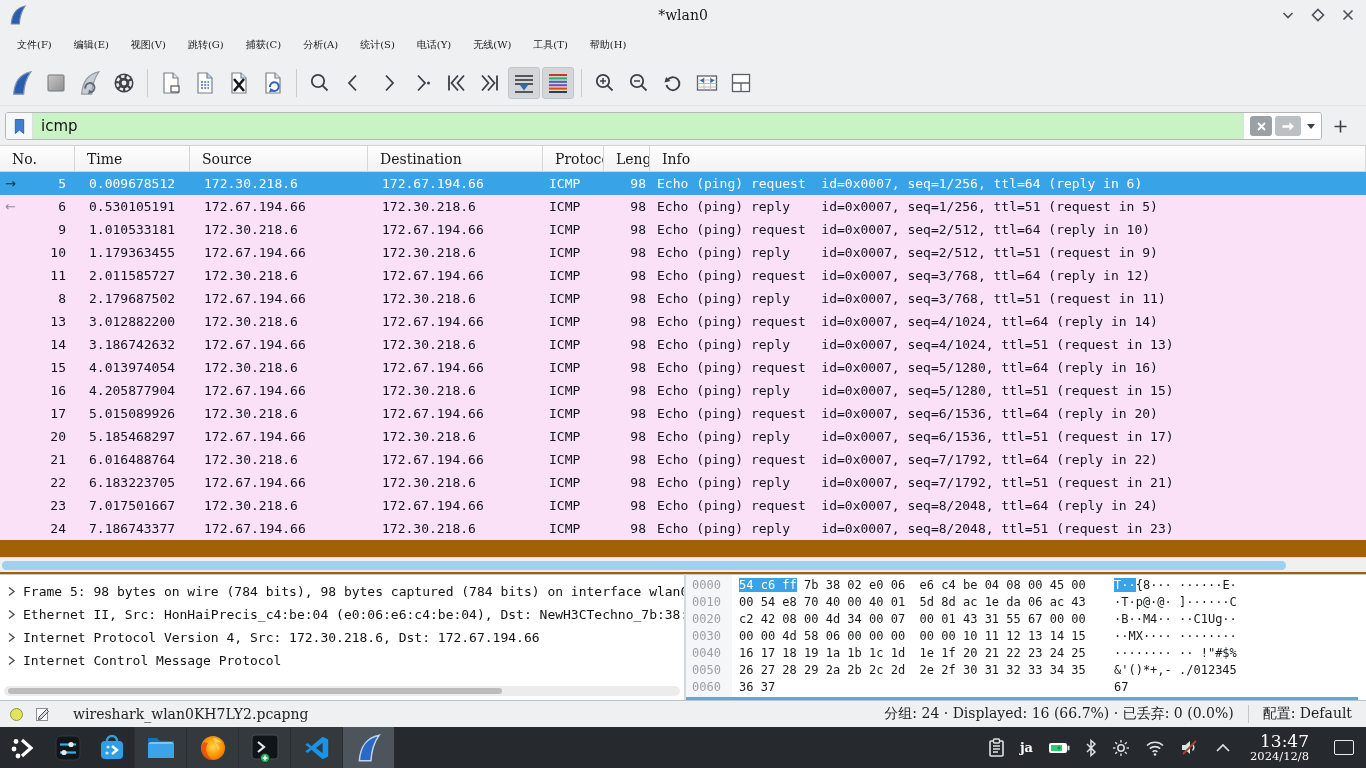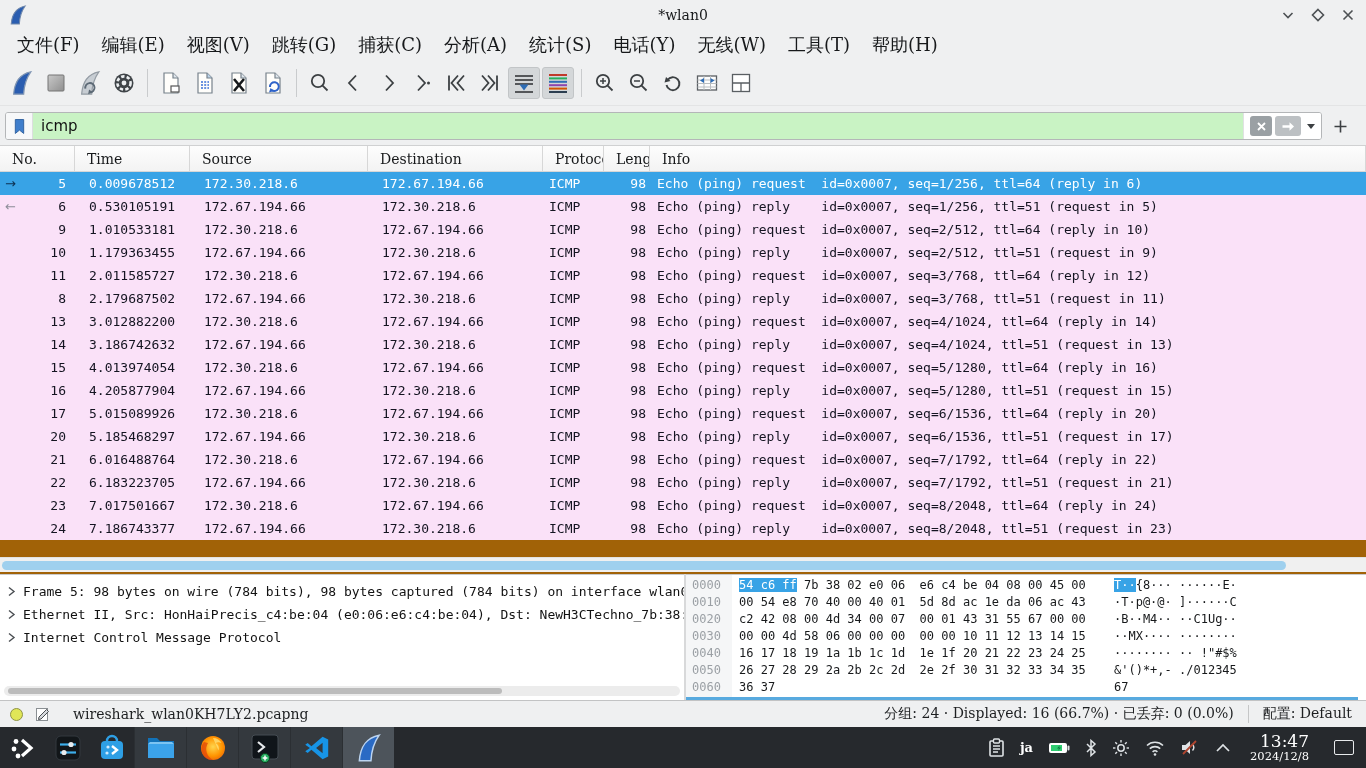--- a/index.html
+++ b/index.html
@@ -9,21 +9,21 @@
 
   
   .titlebar{position:absolute;left:0;top:0;width:100%;height:30px;background:#eff0f1;display:flex;align-items:center;}
   .titlebar .appicon{margin-left:9px;}
   .titlebar .title{position:absolute;left:0;right:0;text-align:center;font-size:14px;color:#17191b;}
   .winbtns{position:absolute;right:8px;top:0;height:30px;display:flex;align-items:center;gap:10px;}
   .winbtn{width:20px;height:20px;display:flex;align-items:center;justify-content:center;}
 
   
   .menubar{position:absolute;left:0;top:30px;width:100%;height:30px;background:#eff0f1;display:flex;align-items:center;padding-left:6px;box-sizing:border-box;}
-  .menu-item{padding:0 11px;font-size:18px;color:#17191b;line-height:30px;}
+  .menu-item{padding:0 11px;font-size:10px;color:#17191b;line-height:30px;}
 
   
   .toolbar{position:absolute;left:0;top:60px;width:100%;height:46px;background:#eff0f1;display:flex;align-items:center;padding-left:5px;box-sizing:border-box;border-bottom:1px solid #e3e4e5;}
   .tbtn{width:32px;height:32px;display:flex;align-items:center;justify-content:center;border-radius:3px;margin:0 1px;}
   .tbtn.pressed{background:#d4d7d9;border:1px solid #c2c5c7;box-sizing:border-box;}
   .tsep{width:1px;height:28px;background:#c9cbcd;margin:0 6px;}
 
   
   .filterbar{position:absolute;left:0;top:106px;width:100%;height:40px;background:#eff0f1;border-bottom:1px solid #d0d1d2;box-sizing:border-box;}
   .filter-input{position:absolute;left:5px;top:6px;width:1317px;height:28px;border:1px solid #b4b6b8;border-radius:3px;background:#fff;display:flex;align-items:center;box-sizing:border-box;overflow:hidden;}
@@ -507,20 +507,26 @@
           <span>Frame 5: 98 bytes on wire (784 bits), 98 bytes captured (784 bits) on interface wlan0</span>
         </div>
 
         <div class="dline">
           <svg class="chev" width="9" height="11" viewBox="0 0 9 11">
             <polyline points="2,1.5 7,5.5 2,9.5" fill="none" stroke="#4a4e52" stroke-width="1.4"></polyline>
           </svg>
           <span>Ethernet II, Src: HonHaiPrecis_c4:be:04 (e0:06:e6:c4:be:04), Dst: NewH3CTechno_7b:38:</span>
         </div>
 
+        <div class="dline">
+          <svg class="chev" width="9" height="11" viewBox="0 0 9 11">
+            <polyline points="2,1.5 7,5.5 2,9.5" fill="none" stroke="#4a4e52" stroke-width="1.4"></polyline>
+          </svg>
+          <span>Internet Protocol Version 4, Src: 172.30.218.6, Dst: 172.67.194.66</span>
+        </div>
 
         <div class="dline">
           <svg class="chev" width="9" height="11" viewBox="0 0 9 11">
             <polyline points="2,1.5 7,5.5 2,9.5" fill="none" stroke="#4a4e52" stroke-width="1.4"></polyline>
           </svg>
           <span>Internet Control Message Protocol</span>
         </div>
       </div>
     <div class="d-hscroll">
       <div class="handle"></div>

